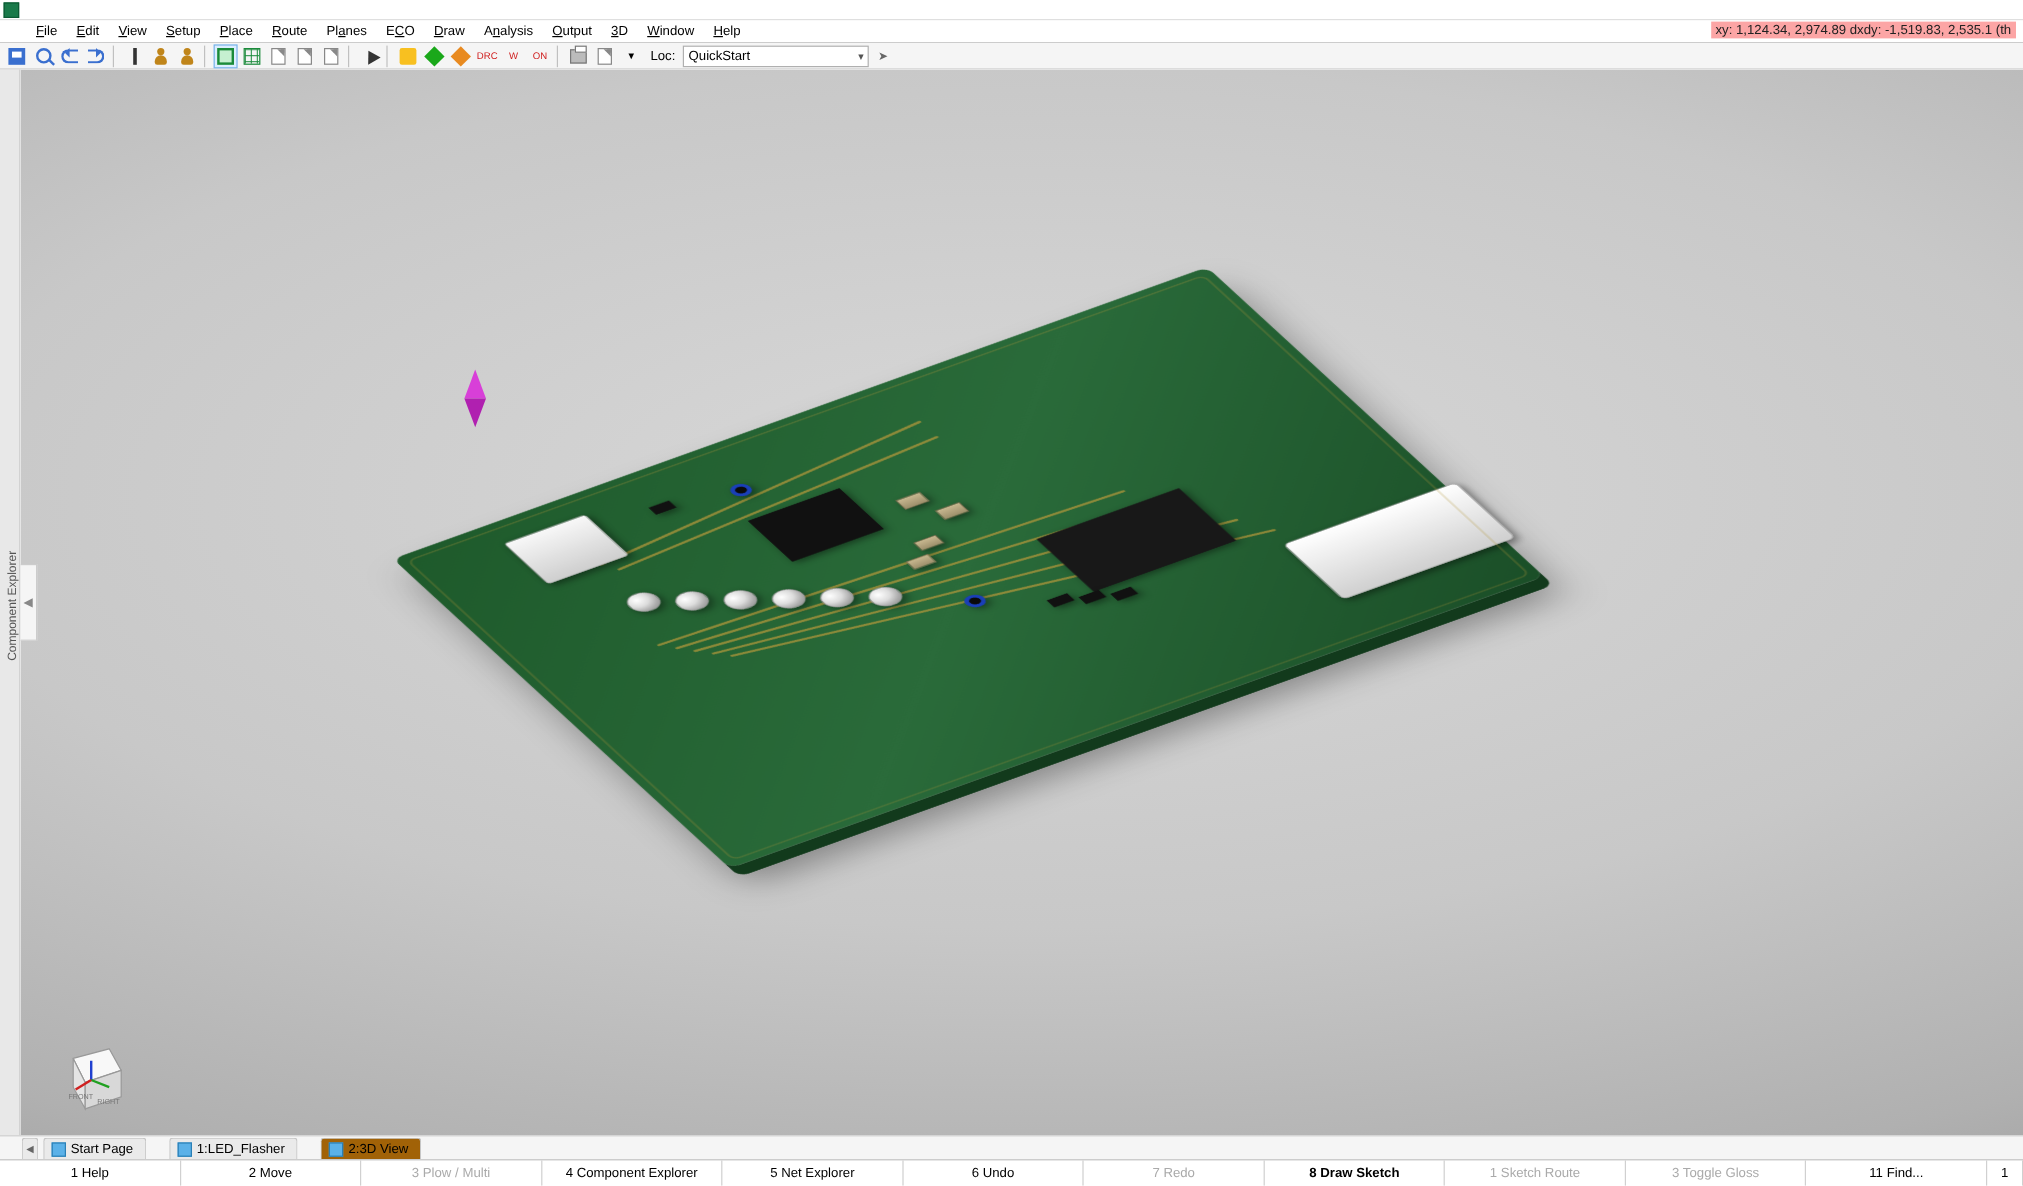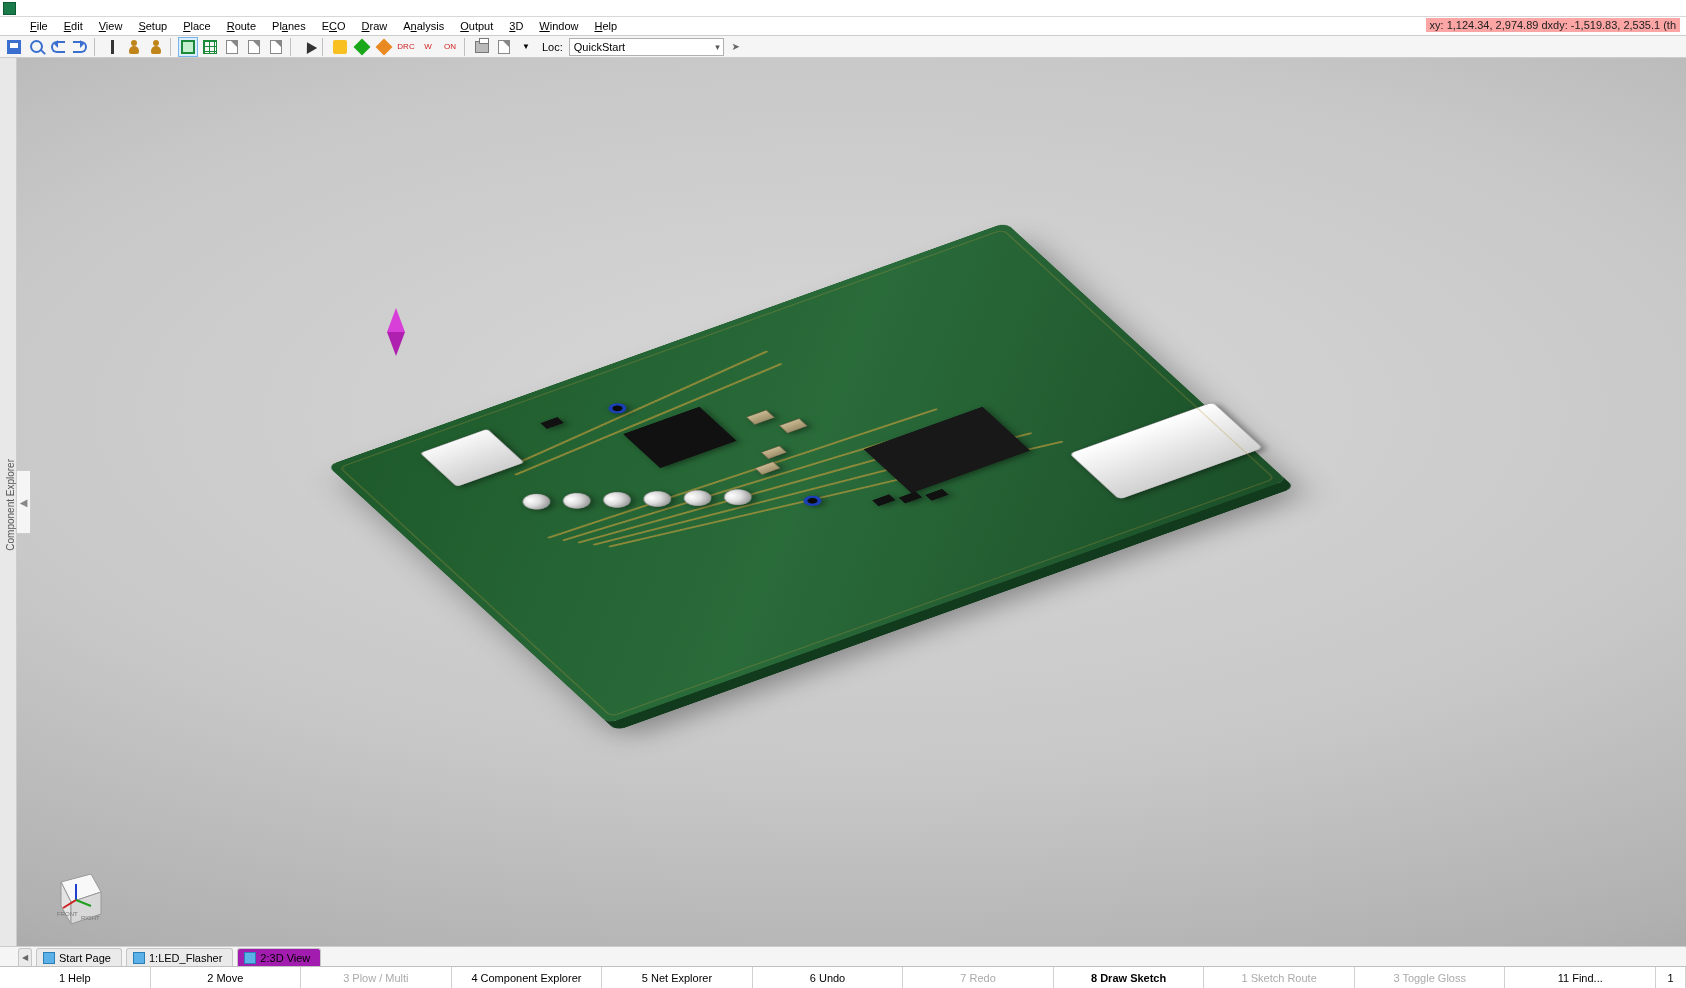--- a/index.html
+++ b/index.html
@@ -37,22 +37,22 @@
   .comp { position:absolute; box-shadow: 2px 4px 8px rgba(0,0,0,.4);}
   .chip-black { background:#111; }
   .chip-darkic { background:#181818;}
   .led-dome { width:28px; height:28px; background: radial-gradient(circle at 35% 30%, #fff, #ddd 40%, #aaa 70%, #888); border-radius:50%; border:1px solid #999;}
   .cap-tan { background: linear-gradient(#c8b890,#9e906c); border:1px solid #7a6f50;}
   .usb-shell { background: linear-gradient(#fff,#d0d0d0); border:1px solid #aaa;}
   .button-silver { background: linear-gradient(#f8f8f8,#cfcfcf); border:1px solid #aaa; border-radius:4px;}
   .hole { width:18px; height:18px; border:4px solid #1a3fb8; border-radius:50%; background:#0a0a0a;}
   .trace { position:absolute; height:3px; background:#b89a3c; opacity:.7; border-radius:2px;}
   .bottom-tabs { position:absolute; left:0; right:0; bottom:22px; height:20px; background:#f5f5f5; border-top:1px solid #ccc; display:flex; align-items:flex-end; padding-left:18px;}
-  .btab { height:18px; display:flex; align-items:center; padding:0 10px 0 6px; gap:4px; background:#eaeaea; border:1px solid #c6c6c6; border-bottom:none; border-radius:3px 3px 0 0; margin-right:4px; font-size:11px; cursor:default;}
-  .btab.active { background:#a21caf; }
+  .btab { height:18px; display:flex; align-items:center; padding:0 10px 0 6px; gap:4px; background:#eaeaea; border:1px solid #c6c6c6; border-bottom:none; border-radius:3px 3px 0 0; margin-right:19px; font-size:11px; cursor:default;}
+  .btab.active { background:#a16207; }
   .btab .ticon2 { width:12px; height:12px; background:#5bb1e8; border:1px solid #2a7fb5;}
   .scroll-left-mini { width:14px; background:#eaeaea; border:1px solid #c6c6c6; border-bottom:none; height:18px; display:flex;align-items:center;justify-content:center; margin-right:4px; border-radius:3px 3px 0 0;}
   .scroll-left-mini::before{content:"◀"; font-size:8px; color:#666;}
   .statusbar { position:absolute; left:0; right:0; bottom:0; height:22px; background:#fff; border-top:1px solid #c0c0c0; display:flex;}
   .status-cell { flex:1; border-right:1px solid #d0d0d0; display:flex; align-items:center; justify-content:center; font-size:11px;}
   .status-cell.dim { color:#aaa; }
   .status-cell.strong { font-weight:600;}
   .status-cell.last{ flex:0 0 30px;}
   
   .i { display:block; }

